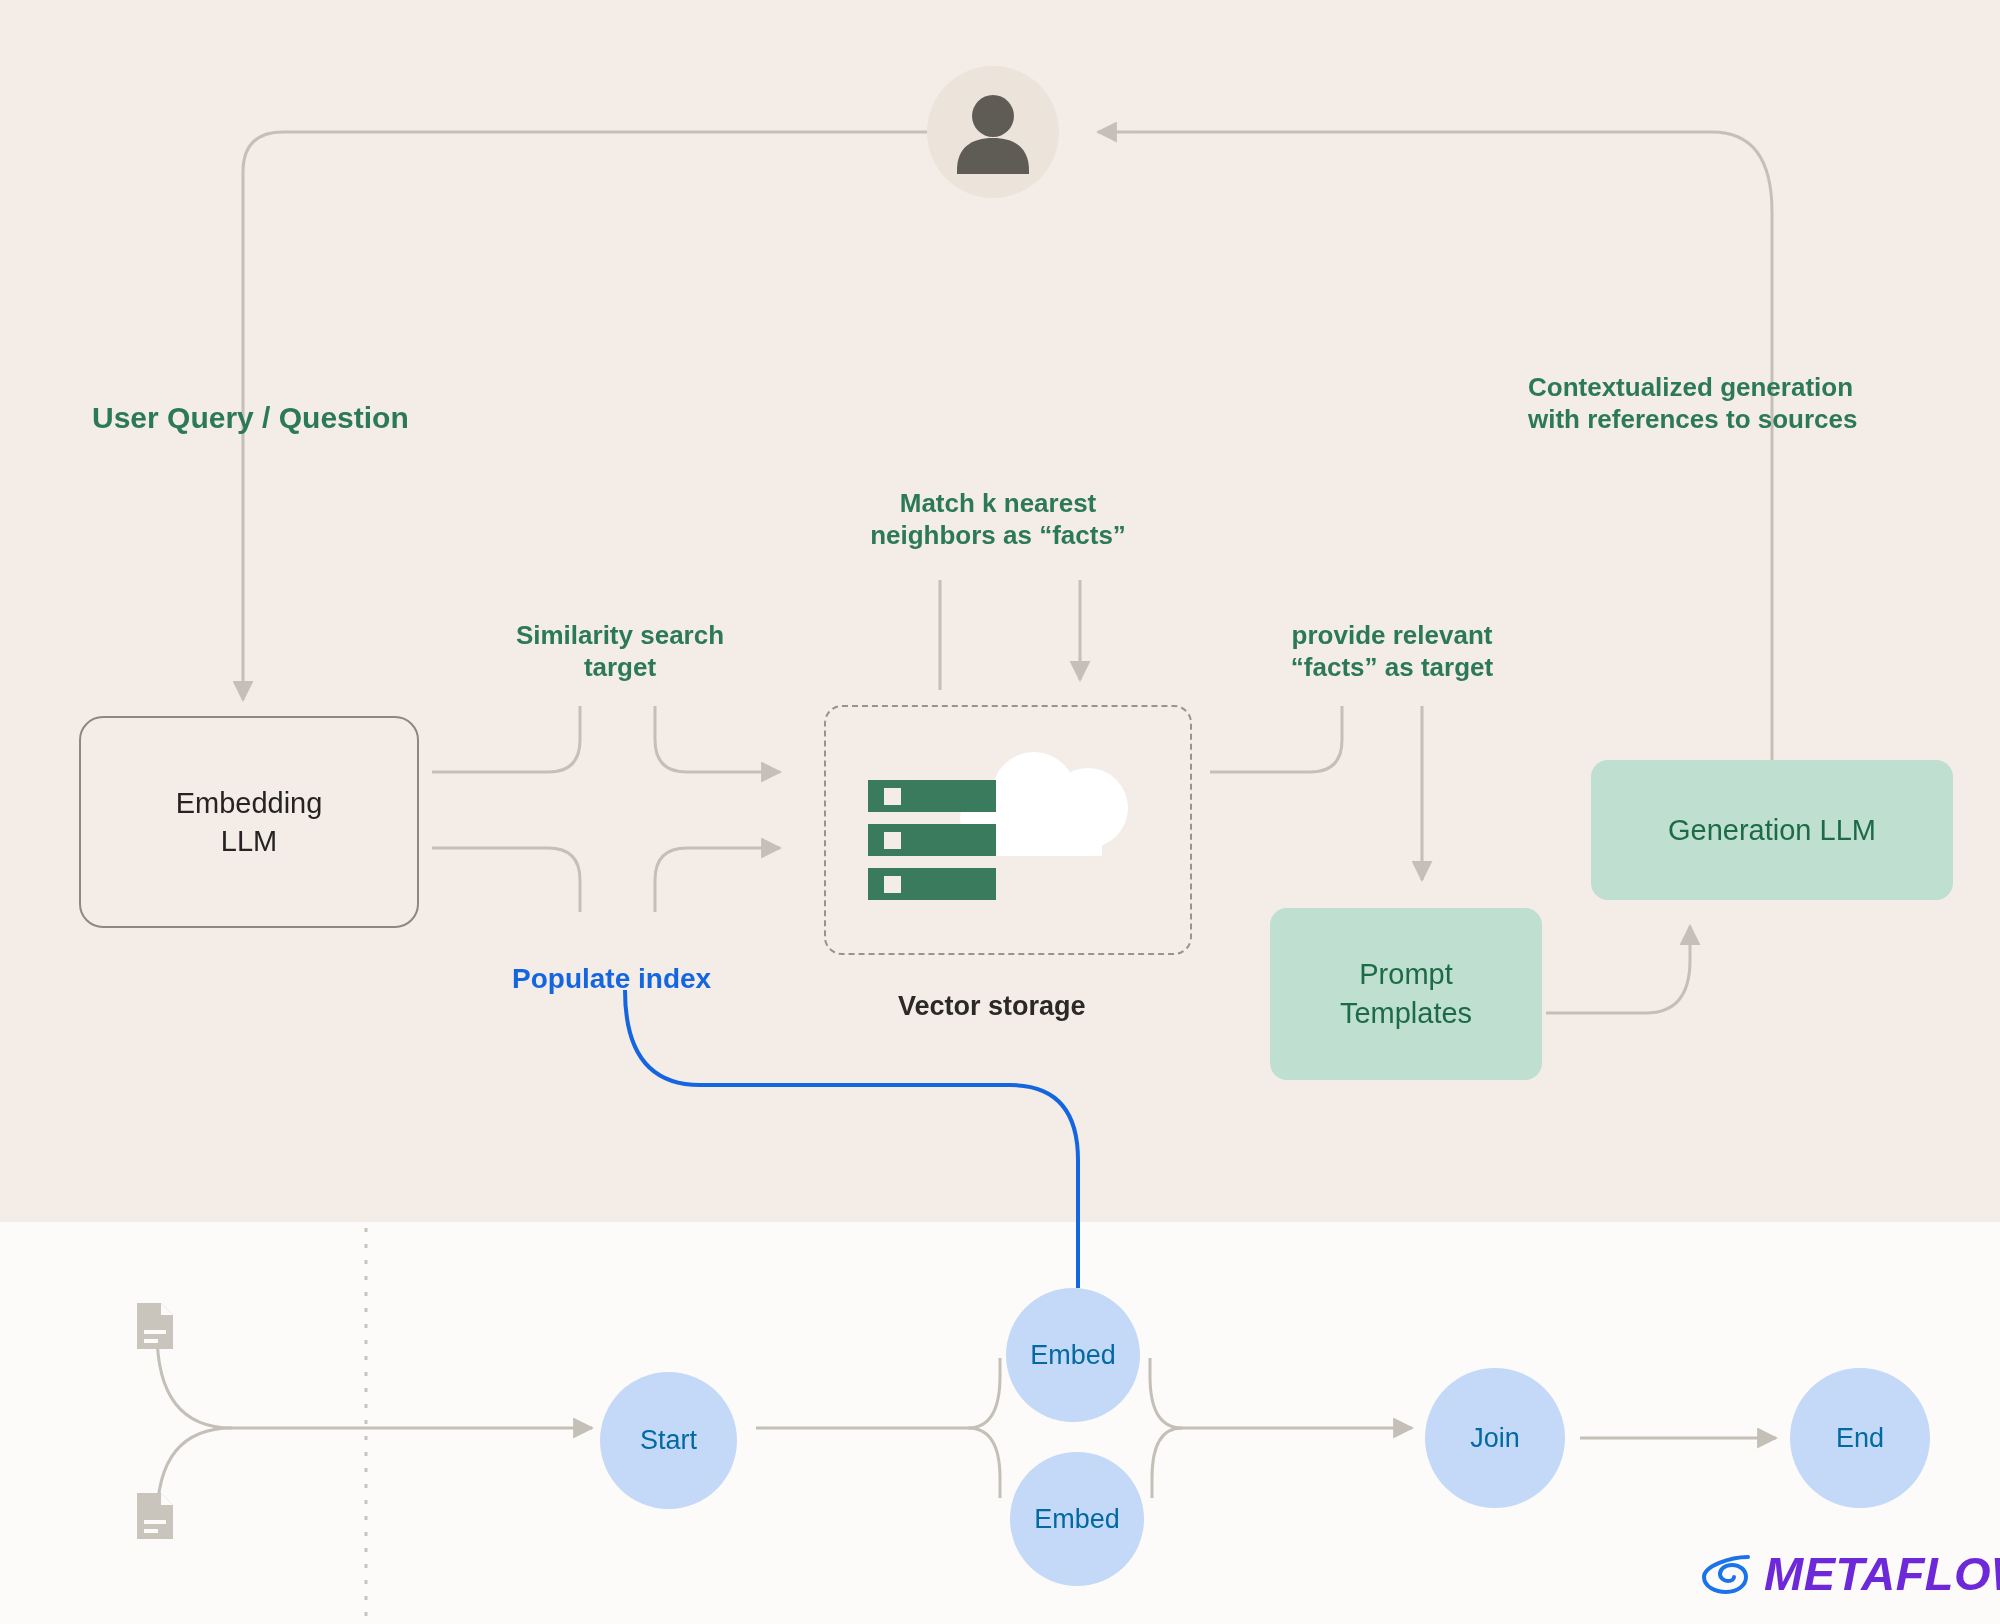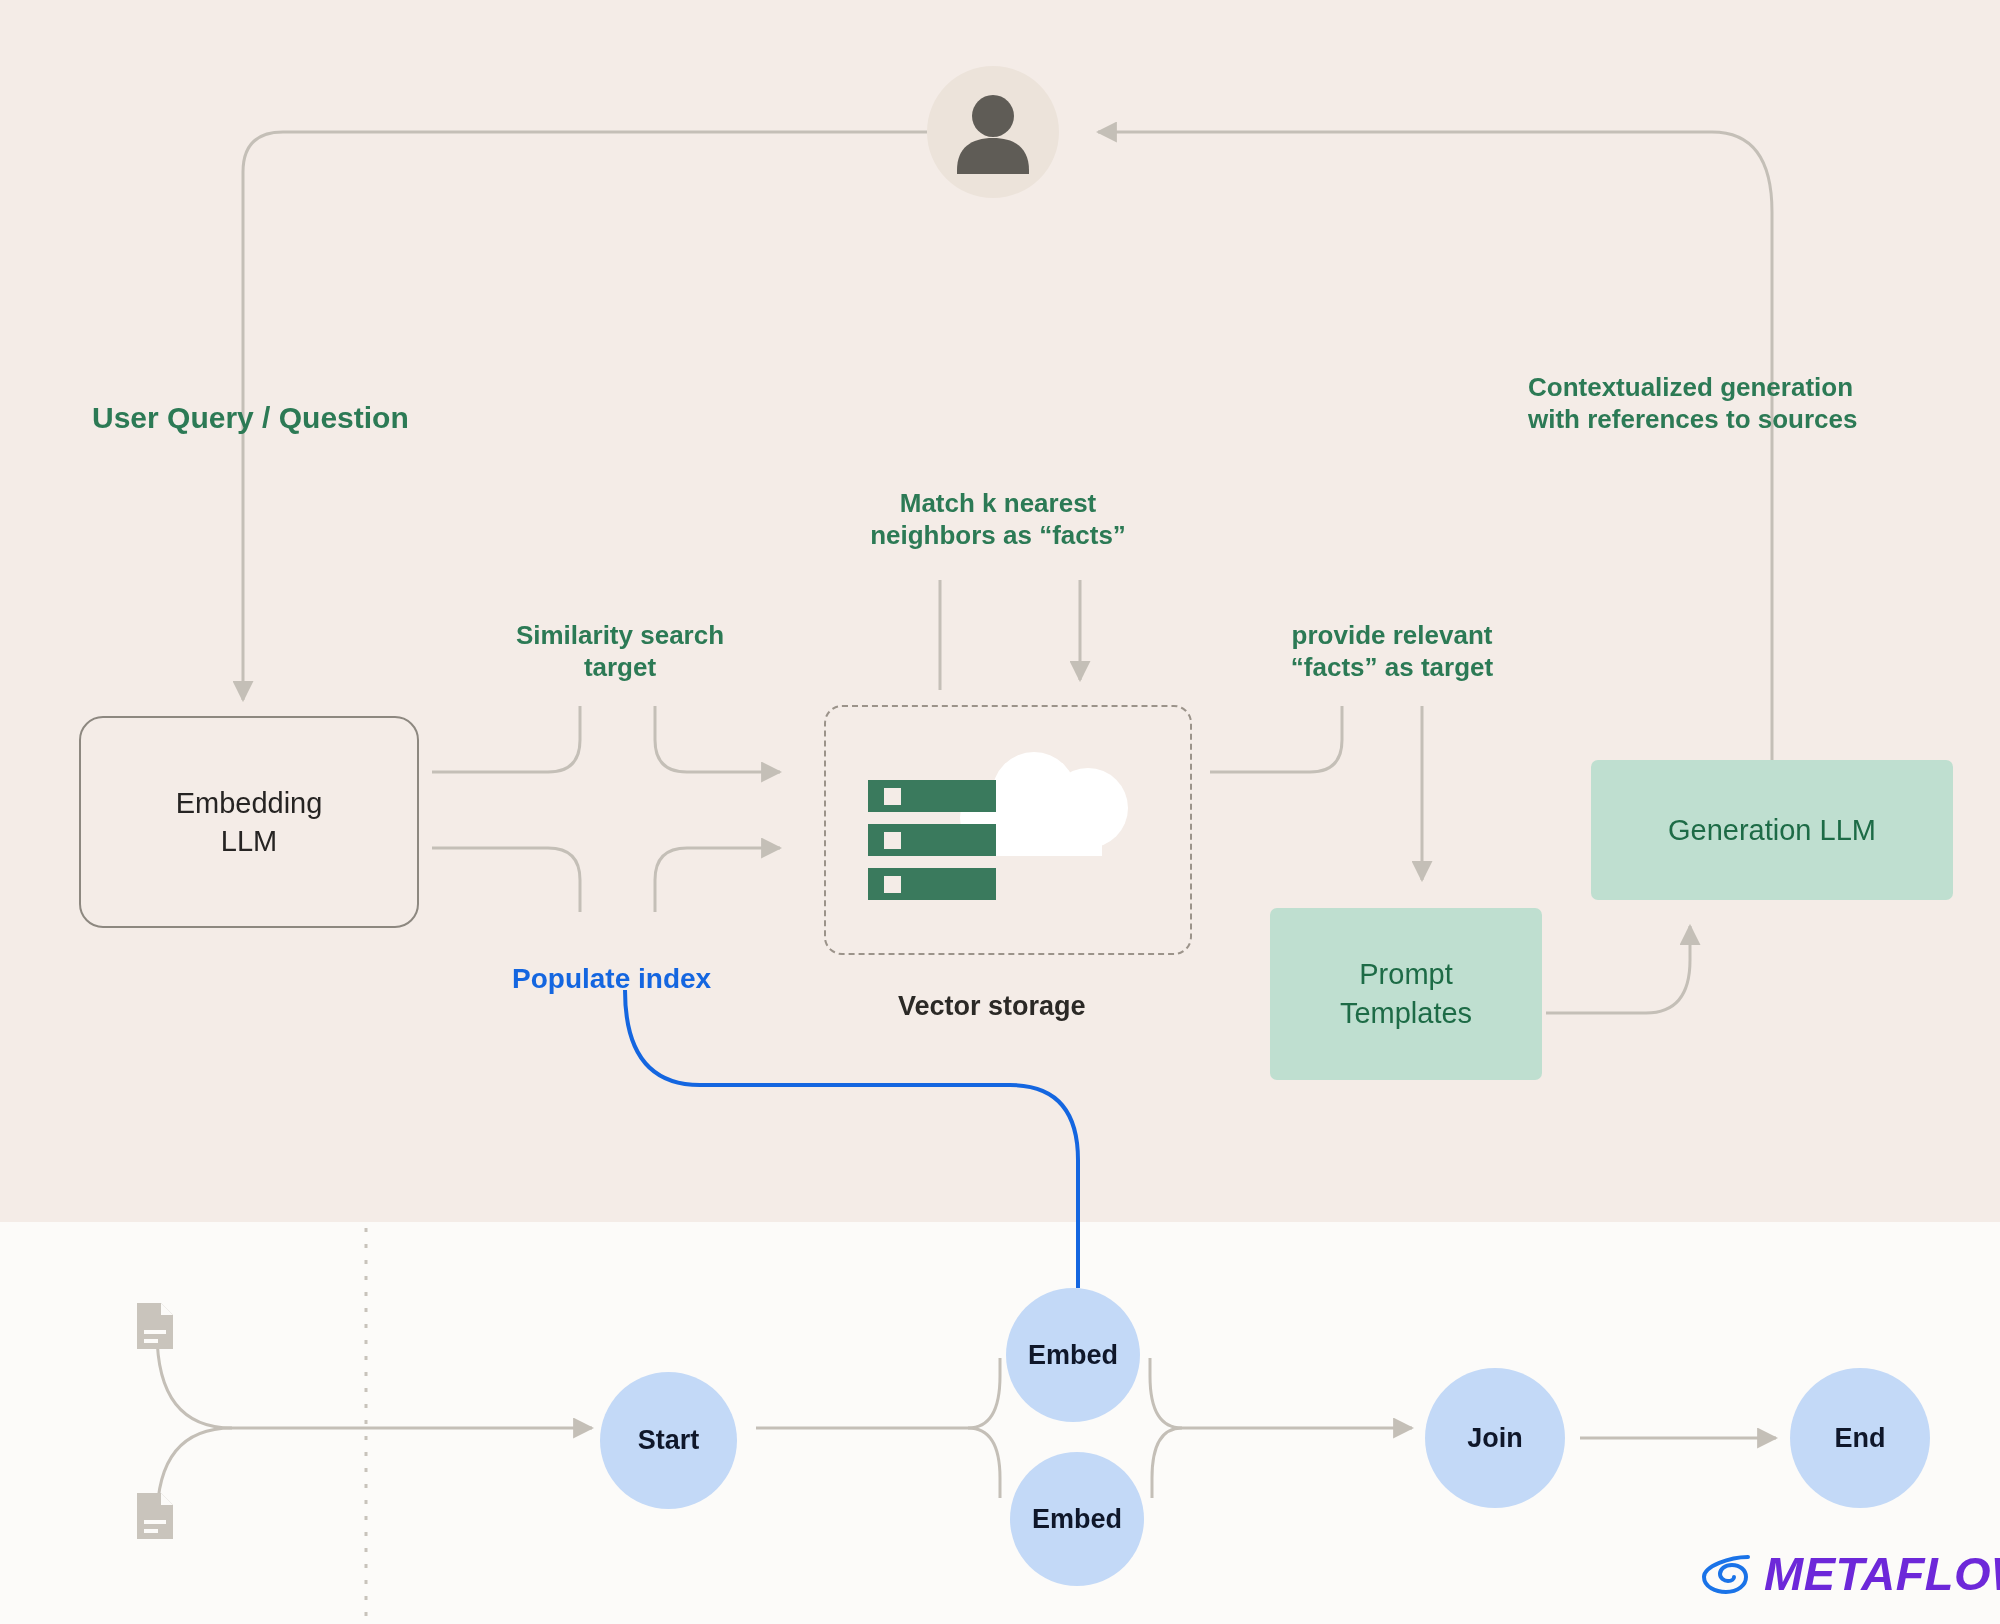--- a/index.html
+++ b/index.html
@@ -134,21 +134,21 @@
   }
   #icon-vector-storage {
     position: absolute;
     left: 862px; top: 736px;
     width: 300px; height: 190px;
   }
   
   .greenbox {
     position: absolute;
     background: #bfdfd0;
-    border-radius: 7px;
+    border-radius: 17px;
     display: flex;
     align-items: center;
     justify-content: center;
     text-align: center;
     color: #1d6b46;
     font-size: 29px;
     line-height: 1.34;
     white-space: pre-line;
   }
   #box-generation-llm {
@@ -157,23 +157,23 @@
   }
   #box-prompt-templates {
     left: 1270px; top: 908px;
     width: 272px; height: 172px;
   }
   
   .node {
     position: absolute;
     border-radius: 50%;
     background: #c3d9f7;
-    color: #0f172a;
+    color: #0369a1;
     font-size: 27px;
-    font-weight: bold;
+    font-weight: normal;
     display: flex;
     align-items: center;
     justify-content: center;
   }
   #node-start { left: 600px; top: 1372px; width: 137px; height: 137px; }
   #node-embed-1 { left: 1006px; top: 1288px; width: 134px; height: 134px; }
   #node-embed-2 { left: 1010px; top: 1452px; width: 134px; height: 134px; }
   #node-join  { left: 1425px; top: 1368px; width: 140px; height: 140px; }
   #node-end   { left: 1790px; top: 1368px; width: 140px; height: 140px; }
 

